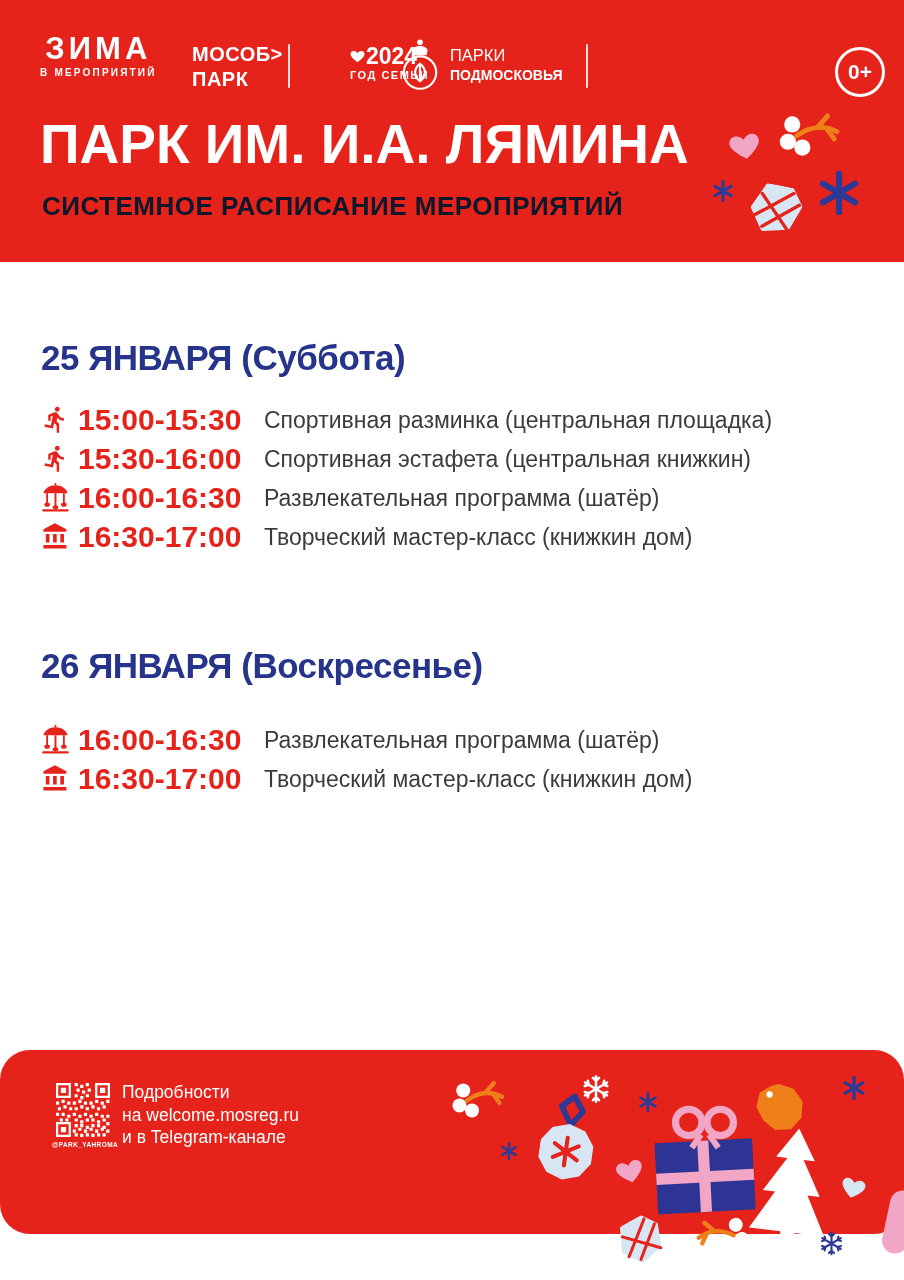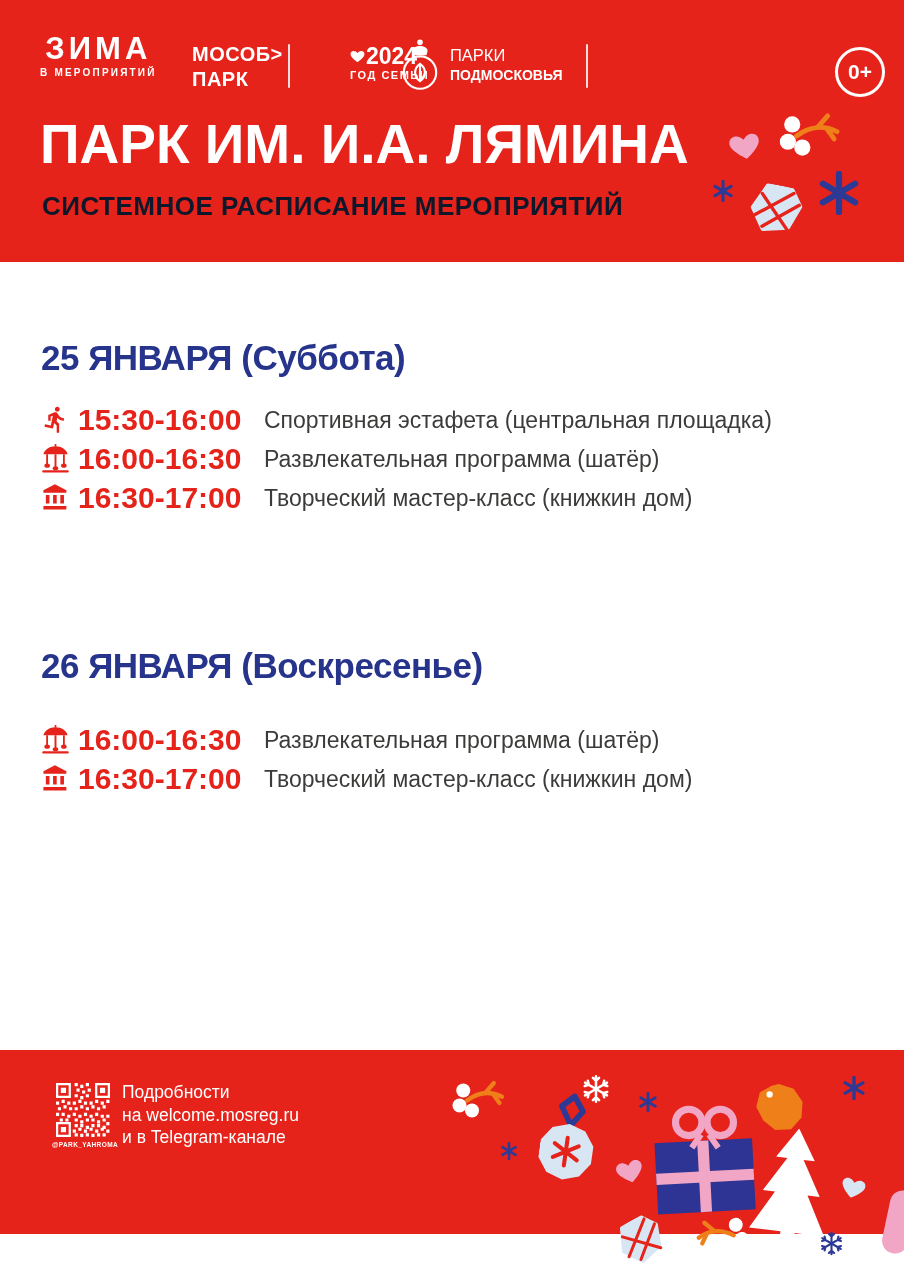--- a/index.html
+++ b/index.html
@@ -33,21 +33,21 @@
   .day-h{position:absolute;left:41px;color:#27348B;font-size:35px;font-weight:700;letter-spacing:-.5px;white-space:nowrap;}
   .day1-h{top:338px;} .day2-h{top:646px;}
   .events{position:absolute;left:41px;display:flex;flex-direction:column;gap:8px;}
   .ev1{top:404px;} .ev2{top:724px;}
   .ev-row{display:flex;align-items:center;height:31px;}
   .ev-ic{width:29px;height:29px;color:#E5231B;fill:#E5231B;flex:0 0 29px;}
   .ev-time{color:#E5231B;font-size:30px;font-weight:700;width:178px;margin-left:8px;white-space:nowrap;}
   .ev-title{color:#3B3B3A;font-size:23px;font-weight:400;margin-left:8px;white-space:nowrap;position:relative;top:1px;}
 
   
-  .ftr{position:absolute;left:0;top:1050px;width:904px;height:184px;background:#E5231B;color:#fff;}
+  .ftr{position:absolute;left:0;top:1050px;width:904px;height:184px;background:#E5231B;color:#fff;border-radius:30px;}
   .qr{left:56px;top:33px;width:54px;height:54px;}
   .qr-cap{left:52px;top:91px;width:62px;text-align:center;font-size:6.5px;letter-spacing:.4px;font-weight:700;}
   .details{left:122px;top:31px;font-size:17.5px;line-height:22.5px;font-weight:400;}
   .details span{display:block;}
   .legend{left:40px;top:111px;}
   .lg-row{display:flex;align-items:center;height:26px;margin-bottom:3px;}
   .lg-ic{width:26px;height:26px;color:#fff;fill:#fff;flex:0 0 26px;}
   .lg-label{color:#F6A8C8;font-size:20px;font-weight:700;margin-left:7px;white-space:nowrap;}
 
   
@@ -239,22 +239,29 @@
 
   <main>
 
     <h2 class="day-h day1-h" style="margin:0">25 ЯНВАРЯ (Суббота)</h2>
 
     <div class="events ev1">
       <div class="ev-row">
         <svg class="ev-ic">
             <use href="#ic-run"></use>
           </svg>
+        <span class="ev-time">15:00-15:30</span>
+        <span class="ev-title">Спортивная разминка (центральная площадка)</span>
+      </div>
+      <div class="ev-row">
+        <svg class="ev-ic">
+            <use href="#ic-run"></use>
+          </svg>
         <span class="ev-time">15:30-16:00</span>
-        <span class="ev-title">Спортивная эстафета (центральная площадка)</span>
+        <span class="ev-title">Спортивная эстафета (центральная книжкин)</span>
       </div>
       <div class="ev-row">
         <svg class="ev-ic">
             <use href="#ic-car"></use>
           </svg>
         <span class="ev-time">16:00-16:30</span>
         <span class="ev-title">Развлекательная программа (шатёр)</span>
       </div>
       <div class="ev-row">
         <svg class="ev-ic">

